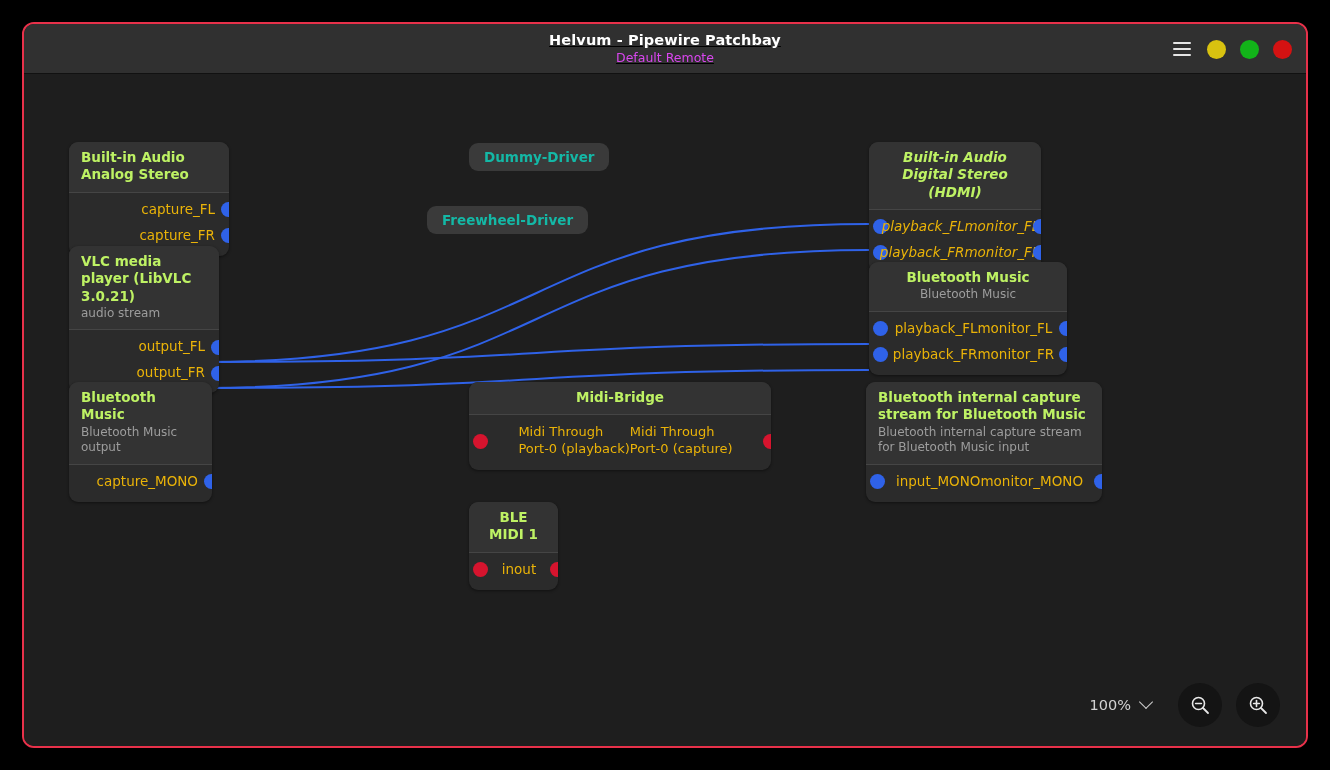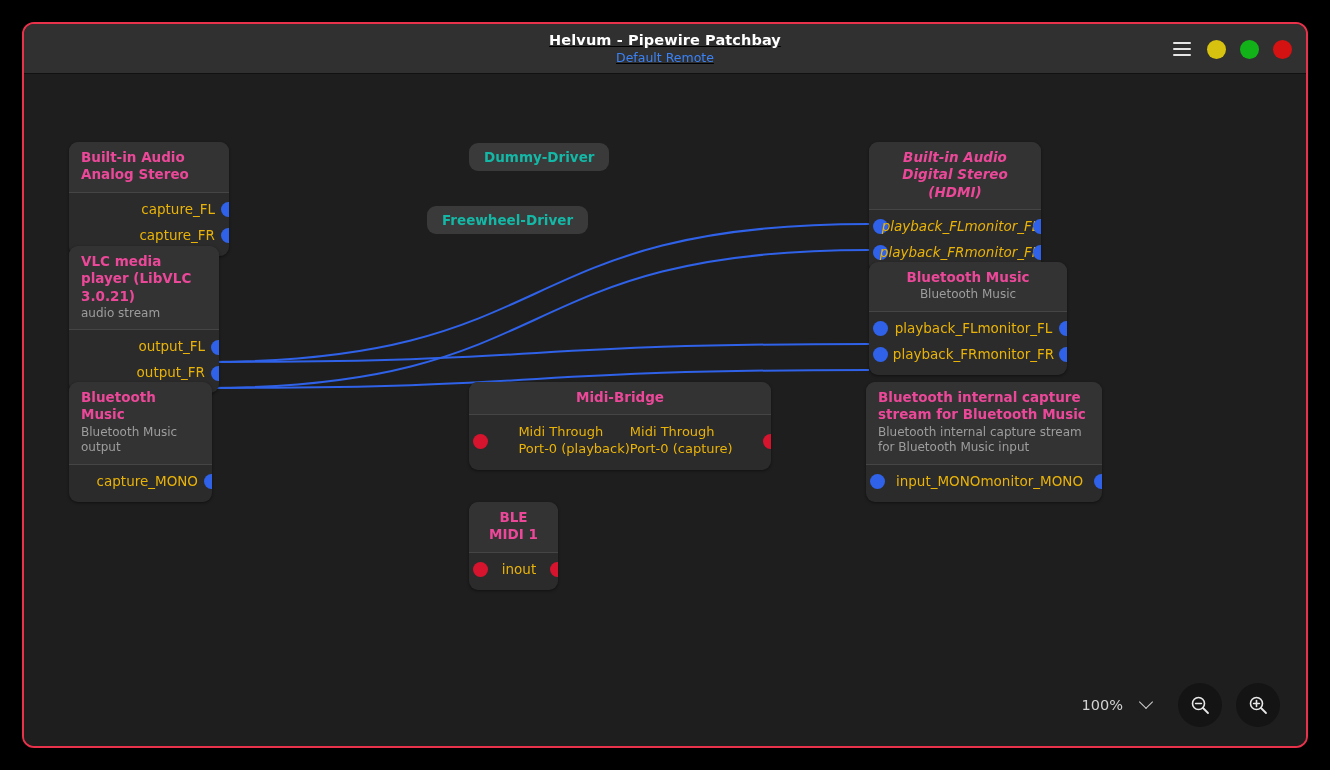--- a/index.html
+++ b/index.html
@@ -37,21 +37,21 @@
     text-decoration: underline;
   }
   #title-block { text-align: center; line-height: 1.15; pointer-events: none; }
   #title-main {
     color: #ffffff;
     font-size: 14.5px;
     font-weight: bold;
     letter-spacing: 0.1px;
   }
   #title-sub {
-    color: #3b82f6;
+    color: #d946ef;
     font-size: 12.5px;
     margin-top: 2px;
   }
 
   #header-controls {
     position: absolute;
     right: 14px;
     top: 0;
     height: 50px;
     display: flex;
@@ -102,21 +102,21 @@
     border-radius: 9px;
     overflow: hidden;
     box-shadow: 0 1px 3px rgba(0,0,0,0.45);
   }
   .node-head {
     background: #333333;
     padding: 7px 12px 8px 12px;
     border-bottom: 1px solid #454545;
   }
   .node-title {
-    color: #ec4899;
+    color: #bef264;
     font-size: 13.5px;
     font-weight: bold;
     line-height: 1.28;
   }
   .node-sub {
     color: #9d9d9d;
     font-size: 12px;
     line-height: 1.3;
     margin-top: 1px;
     font-weight: normal;
@@ -167,21 +167,21 @@
   #zoom-controls {
     position: absolute;
     right: 26px;
     bottom: 22px;
     display: flex;
     align-items: center;
     gap: 14px;
   }
   #zoom-level-wrap {
     display: flex;
-    gap: 17px;
+    gap: 9px;
     margin-right: 10px;
     cursor: pointer;
   }
   #zoom-level {
     color: #d2d2d2;
     font-size: 14.5px;
   }
   .chev {
     width: 14px; height: 9px;
     position: relative;

